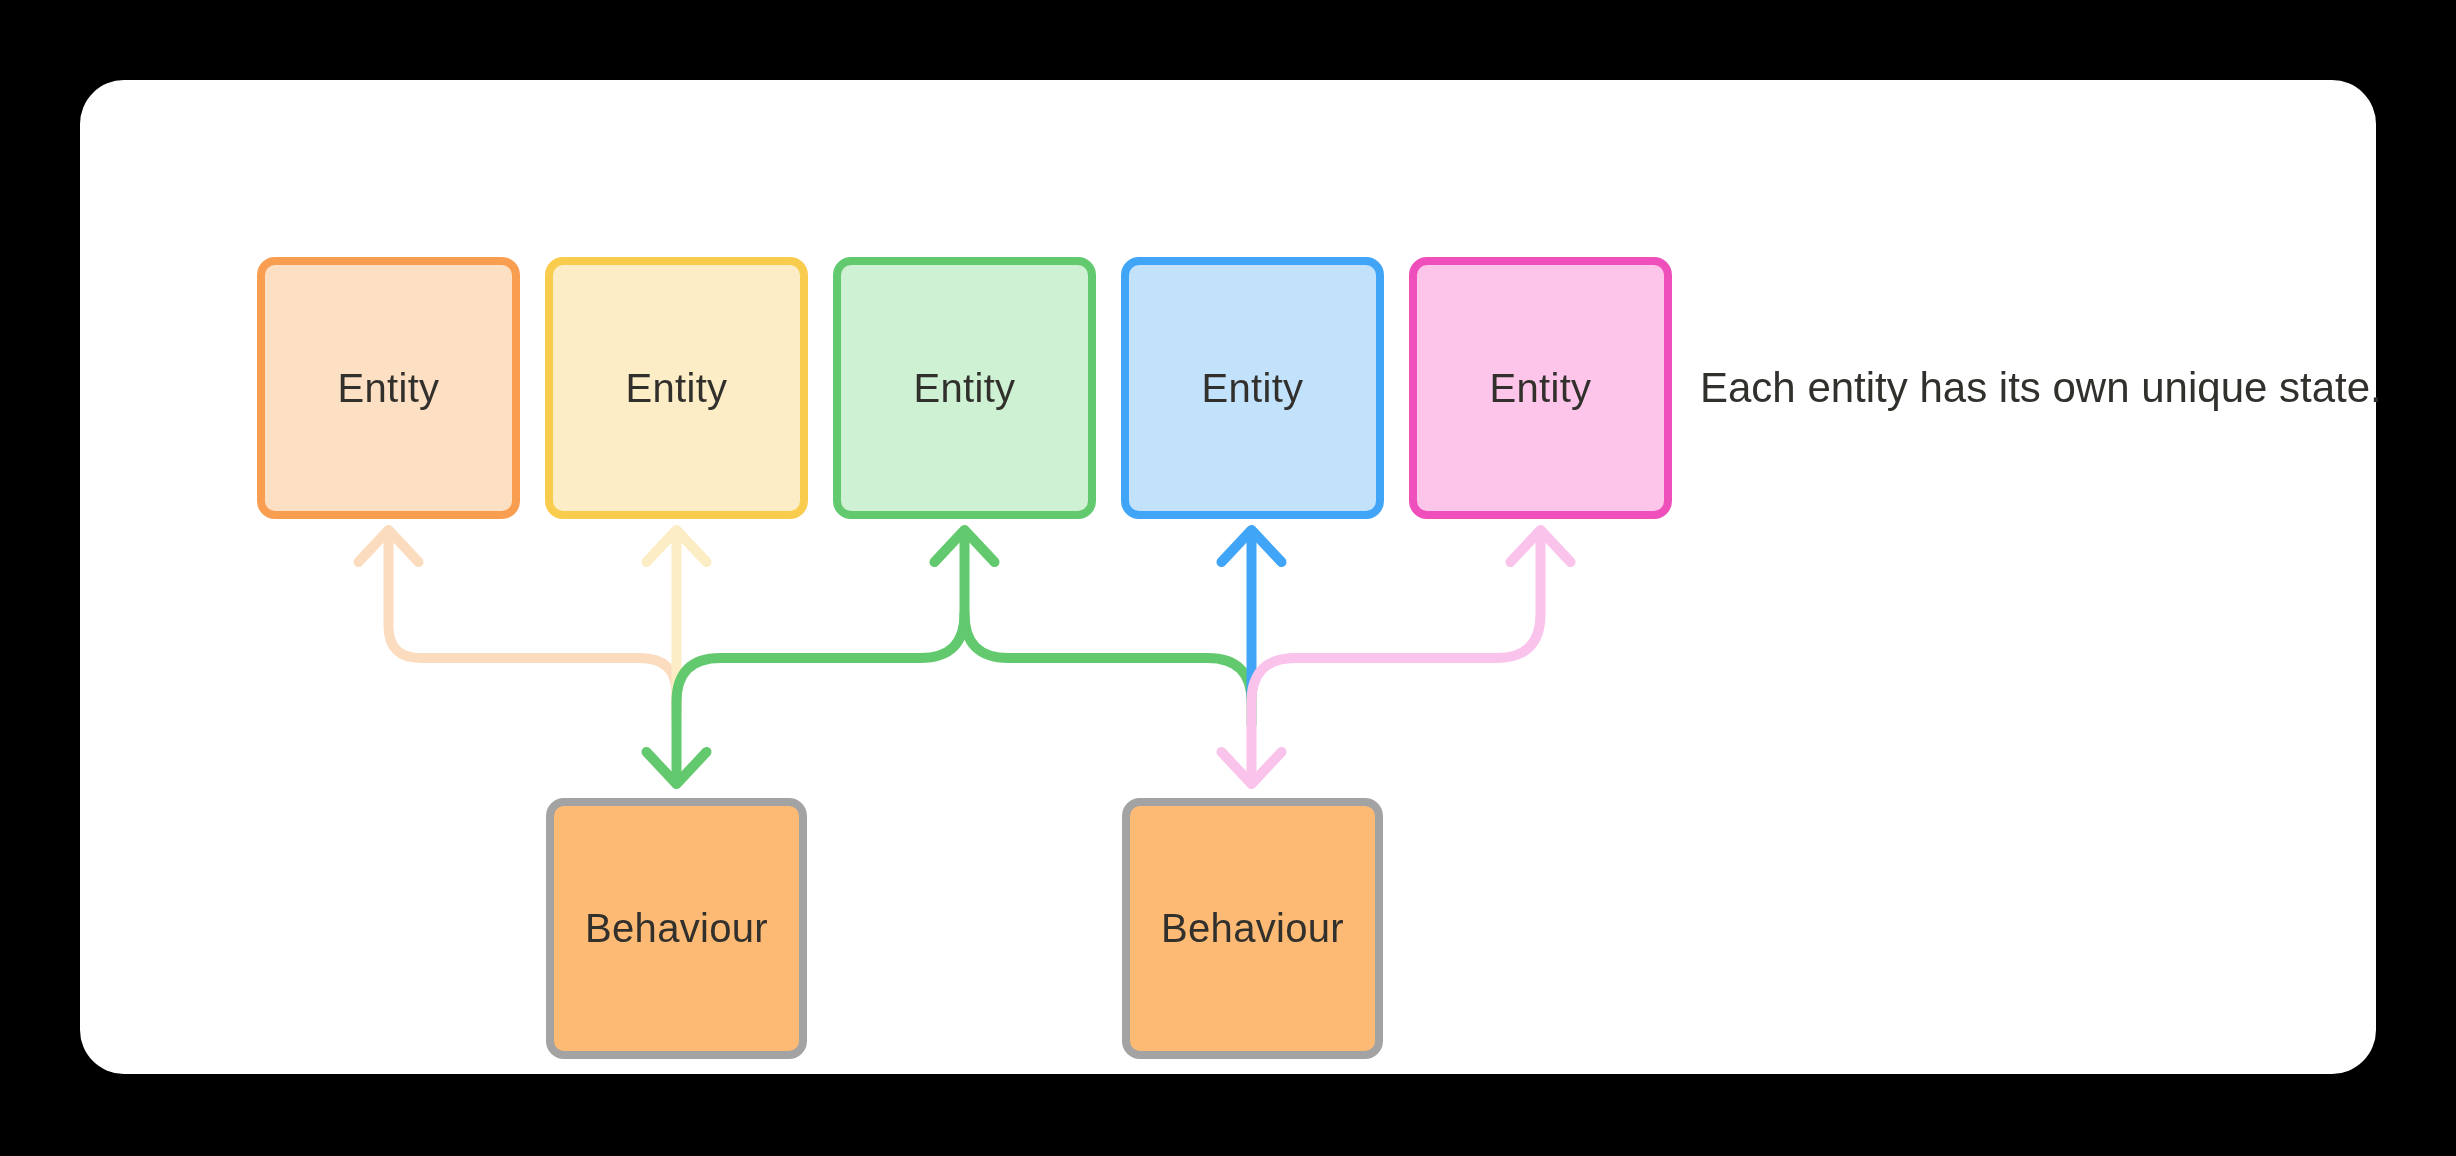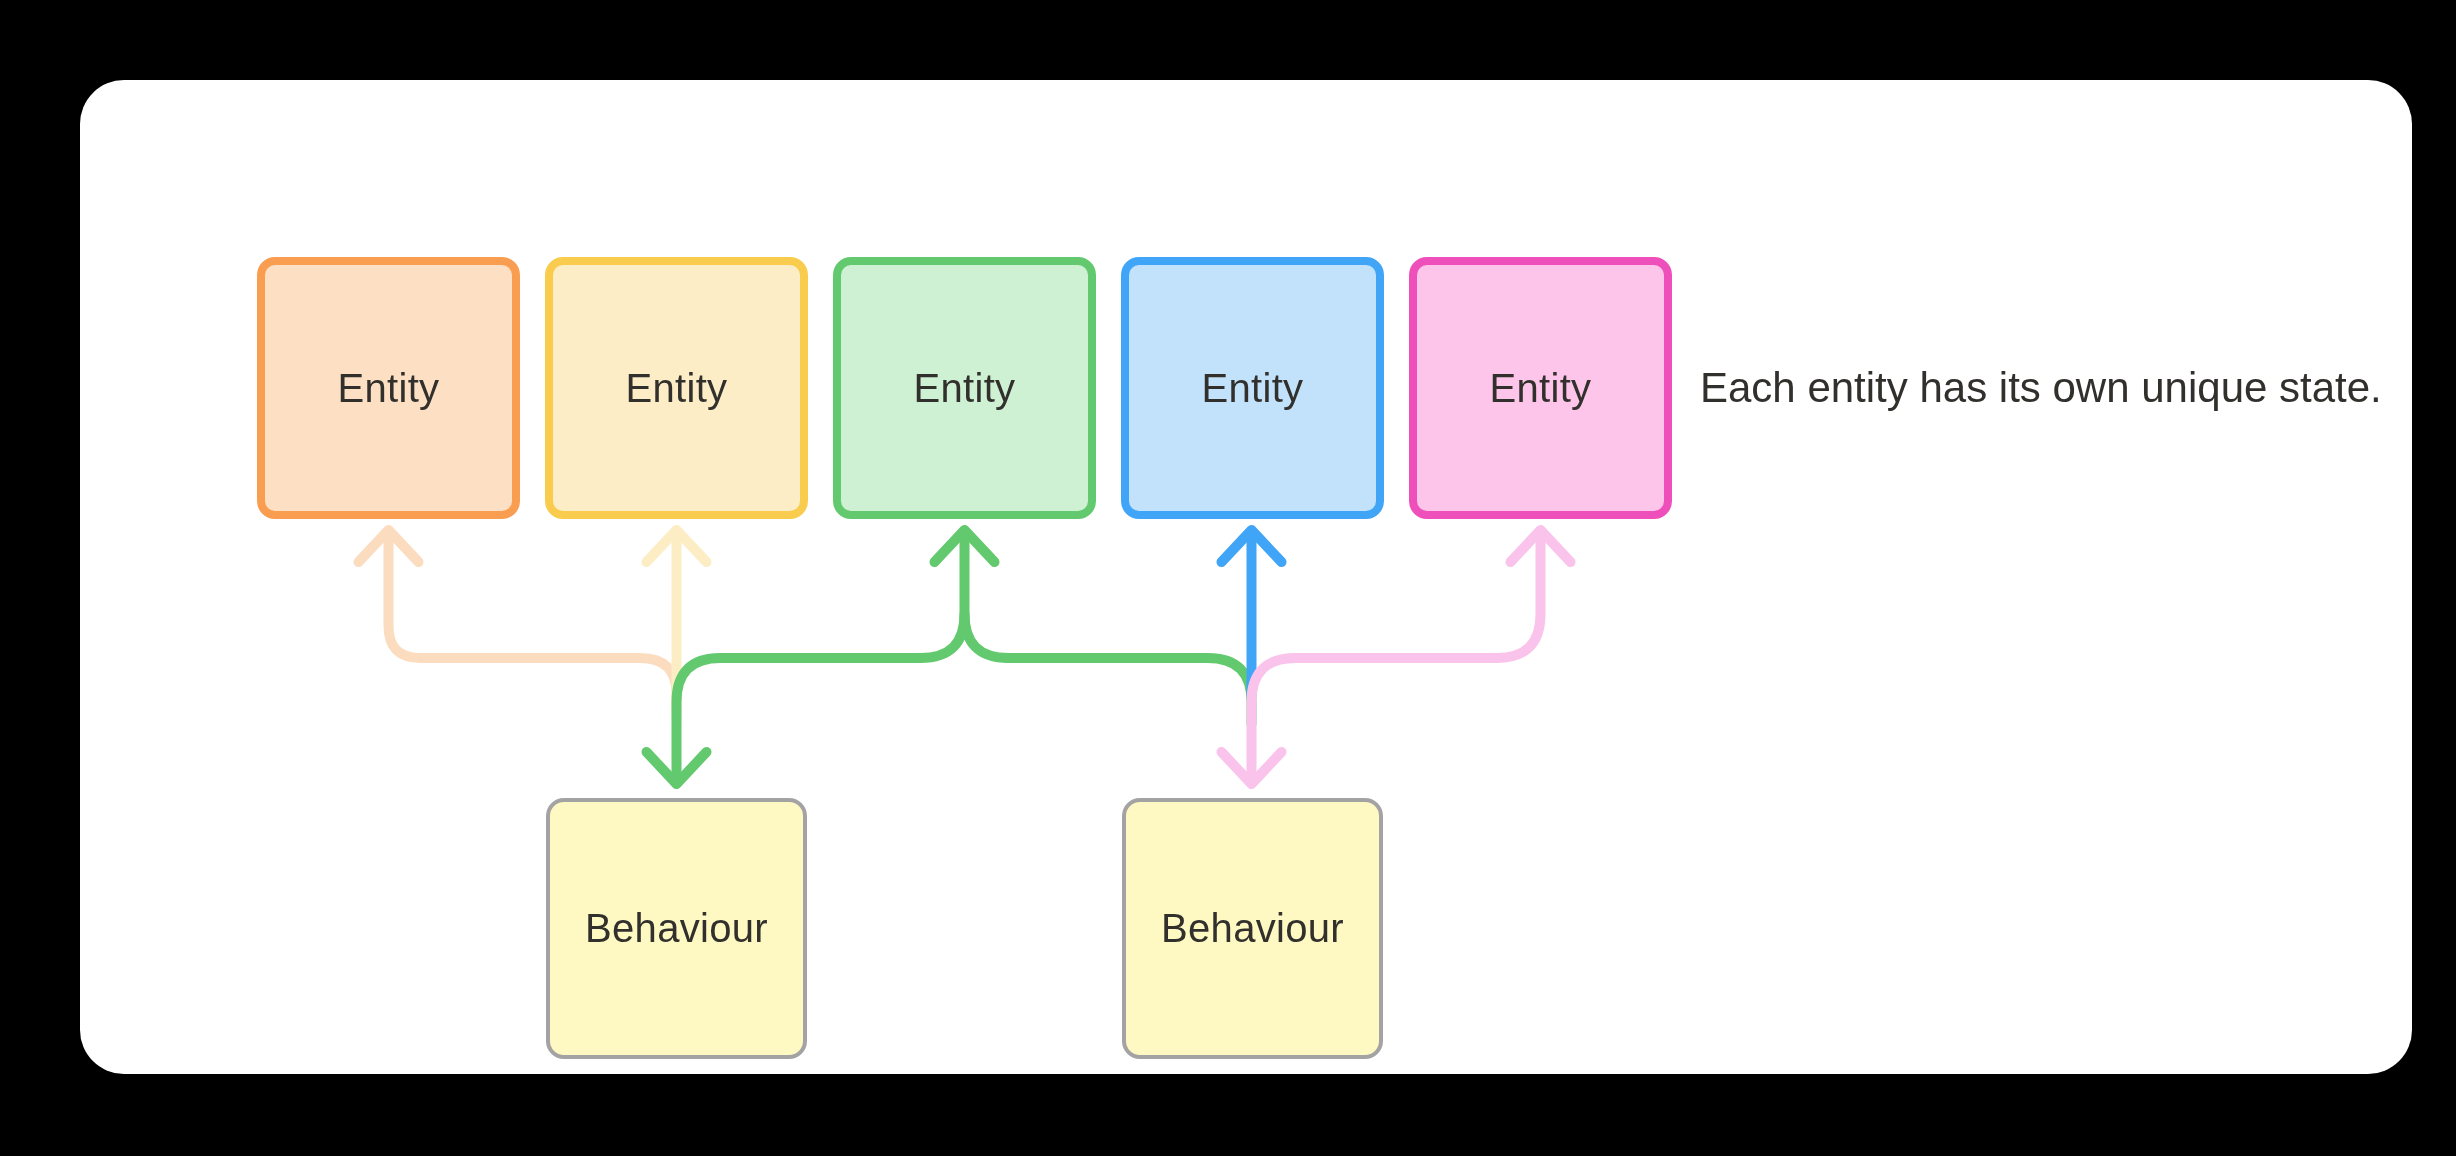--- a/index.html
+++ b/index.html
@@ -18,21 +18,20 @@
     overflow: hidden;
   }
   .card {
     position: absolute;
     left: 80px;
     top: 80px;
     width: 2296px;
     height: 994px;
     background: #ffffff;
     border-radius: 44px;
-    padding-left: 36px;
   }
   .arrows {
     position: absolute;
     left: 0;
     top: 0;
     width: 2456px;
     height: 1156px;
     pointer-events: none;
   }
   .box {
@@ -47,21 +46,21 @@
     letter-spacing: 0.3px;
   }
   .entity { top: 177px; width: 263px; height: 262px; border-style: solid; border-width: 8px; }
   .e1 { left: 177px;  background: #FDE0C3; border-color: #F99D51; }
   .e2 { left: 465px;  background: #FCEDC7; border-color: #FACC4E; }
   .e3 { left: 753px;  background: #CDF1D2; border-color: #63C96E; }
   .e4 { left: 1041px; background: #C2E2FC; border-color: #41A5F7; }
   .e5 { left: 1329px; background: #FDC5EA; border-color: #EE4FBB; }
   .behaviour {
     top: 718px; width: 261px; height: 261px;
-    background: #fef9c3; border: 4px solid #a3a3a3; text-align: center;
+    background: #fdba74; border: 8px solid #a3a3a3; text-align: center;
   }
   .b1 { left: 466px; }
   .b2 { left: 1042px; }
   .note {
     position: absolute;
     color: #32302c;
     font-size: 42px;
     line-height: 48px;
     white-space: nowrap;
   }

